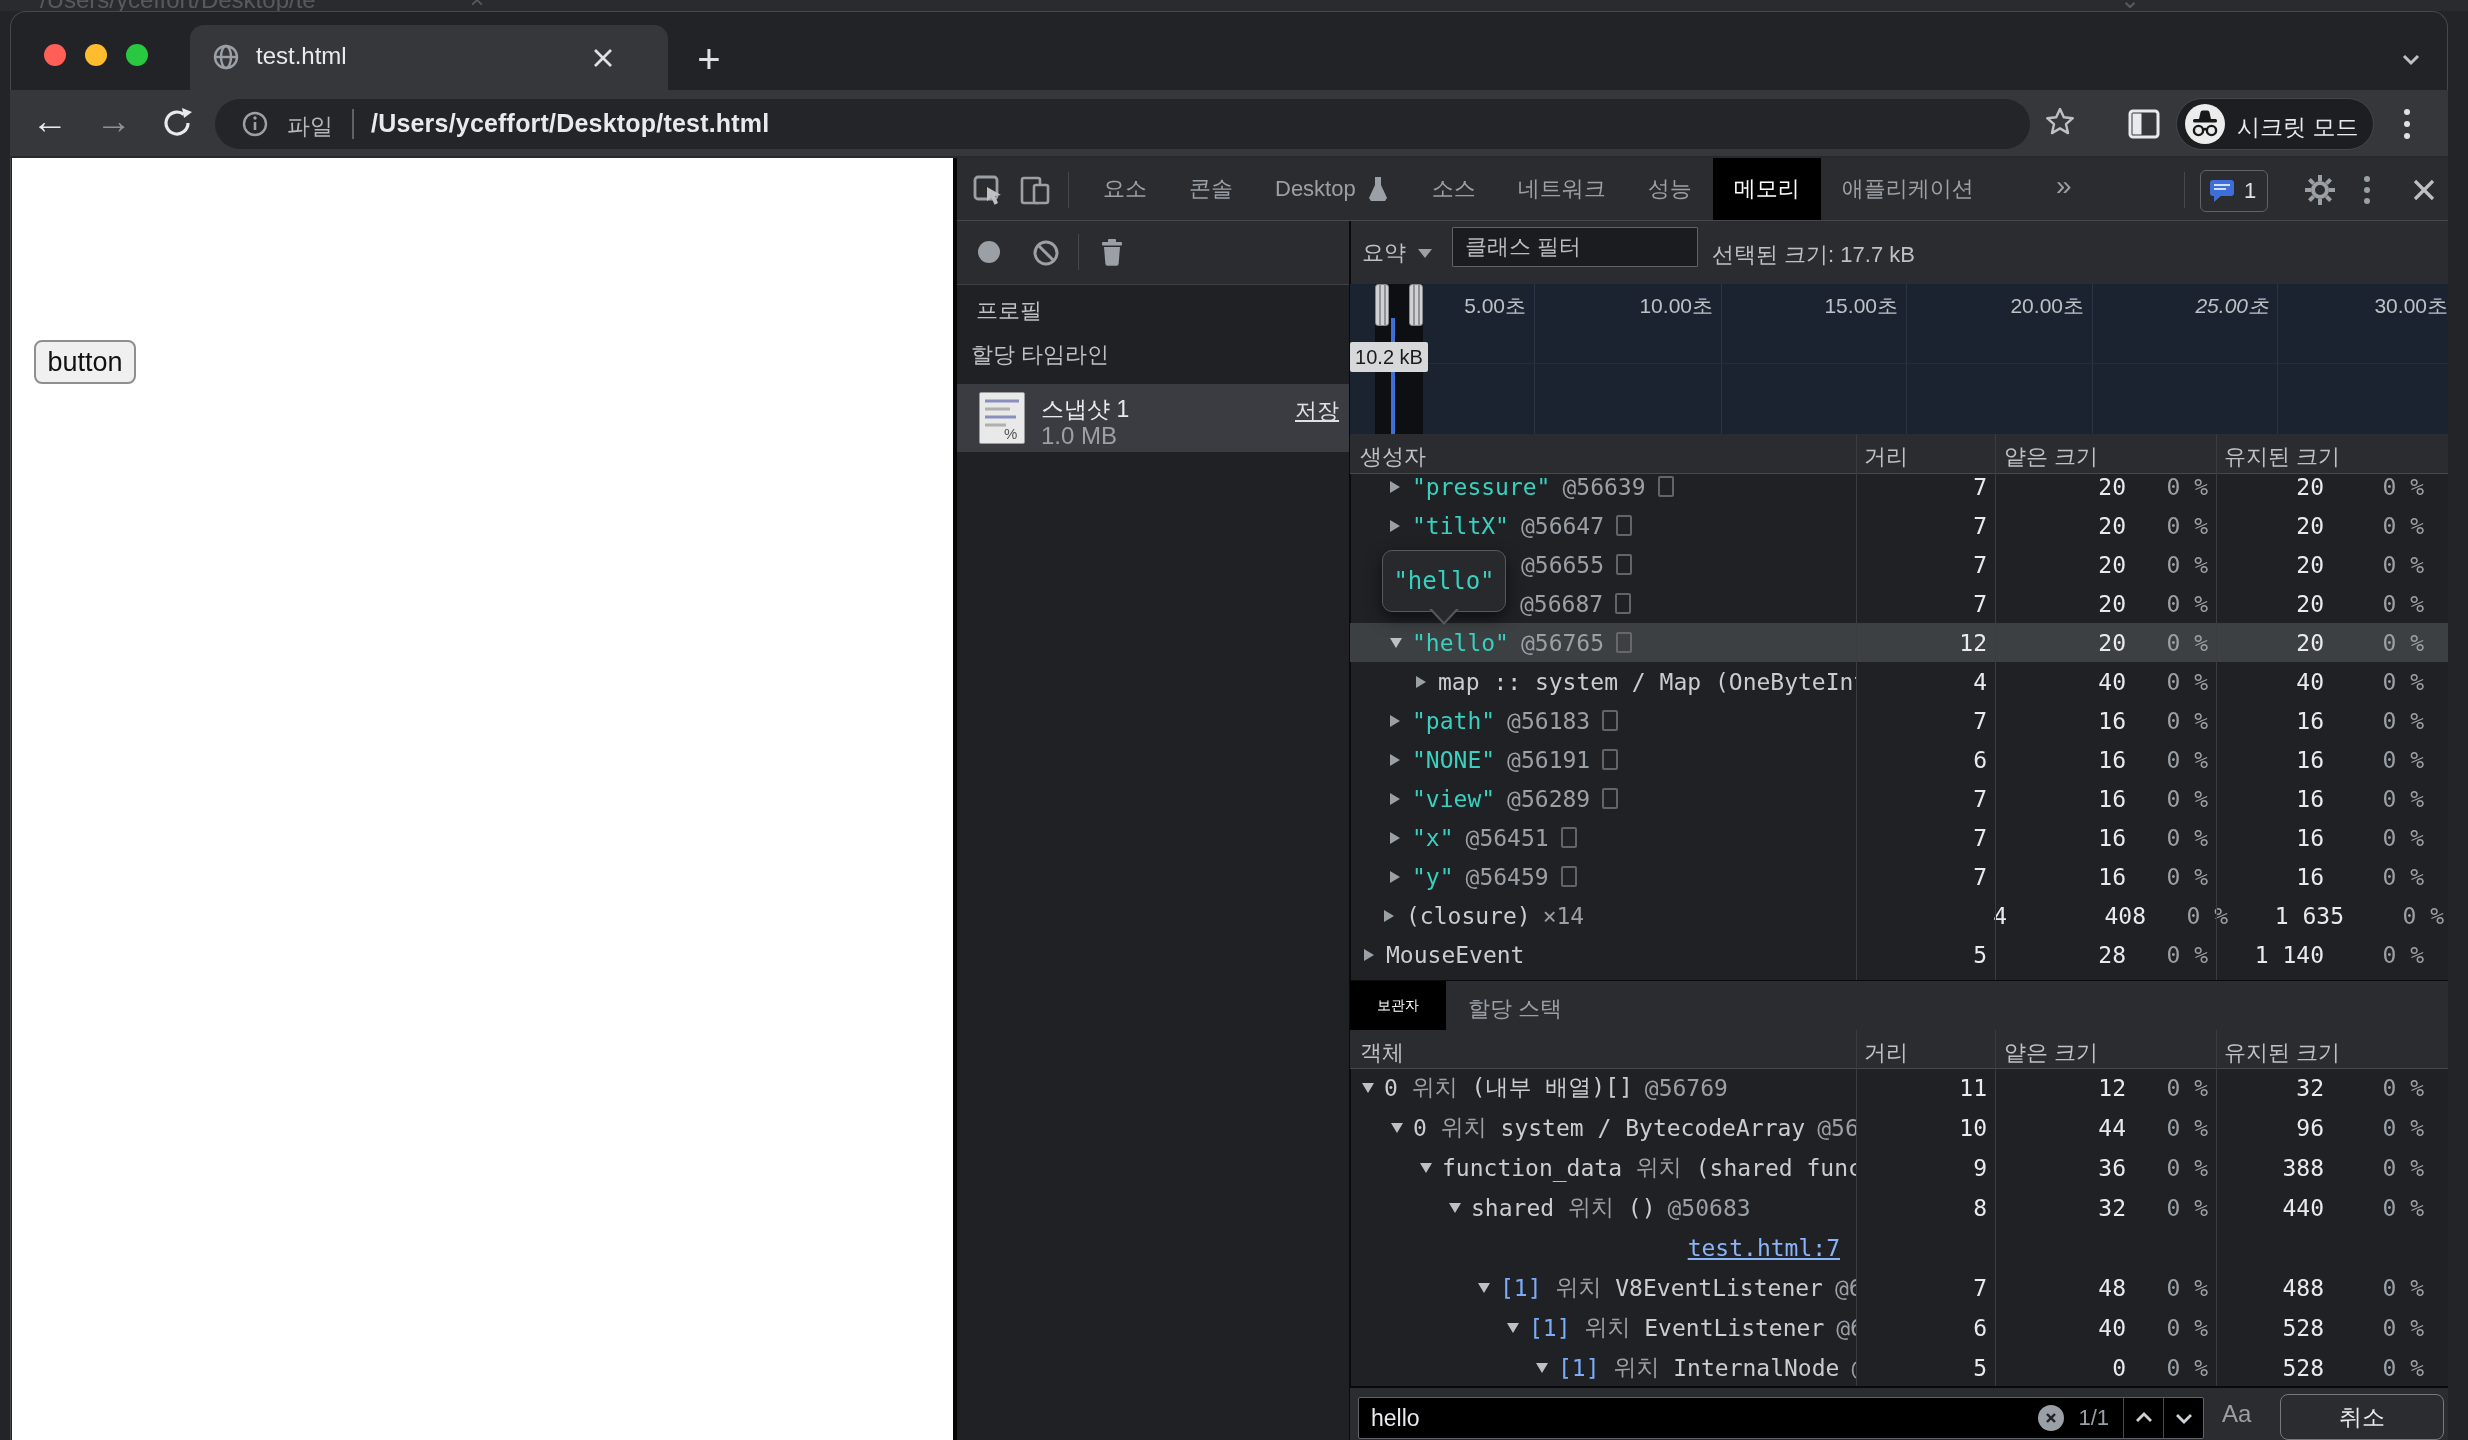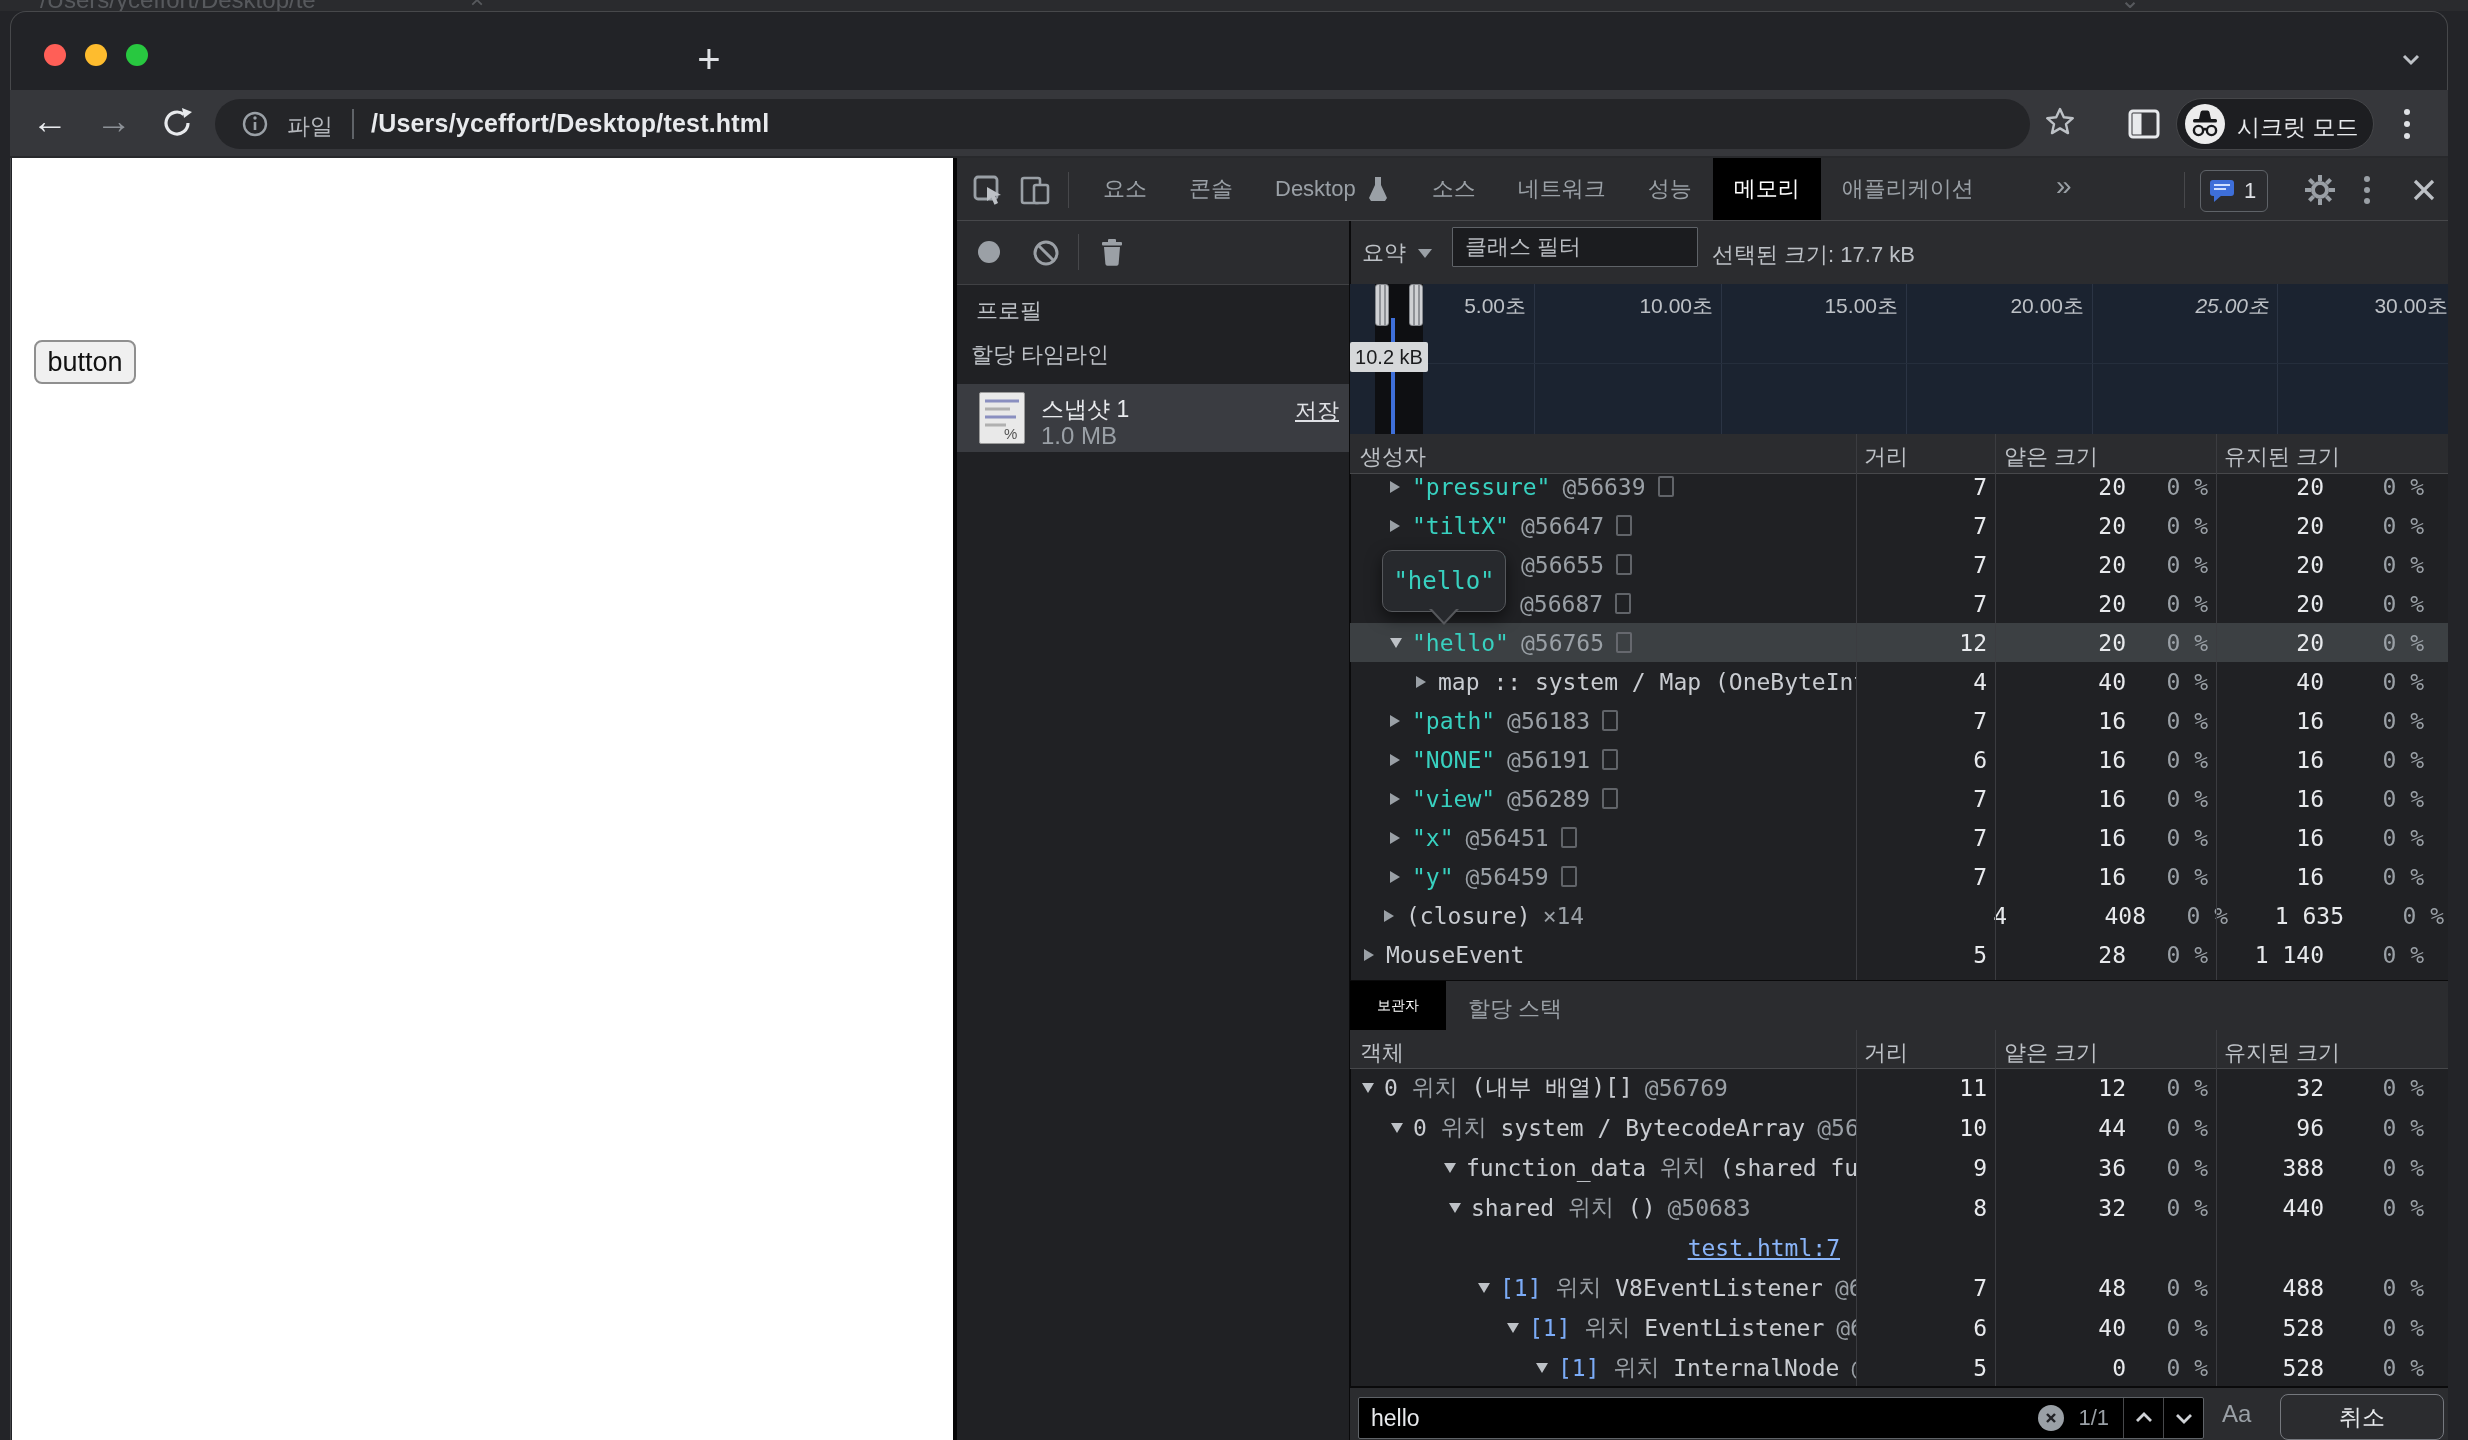--- a/index.html
+++ b/index.html
@@ -92,20 +92,36 @@
     <span style="left:470px">×</span>
     <span style="left:2120px">⌄</span>
   </div>
 
   <div id="win" class="abs"></div>
 
   <div class="abs light" style="left:44px;top:44px;background:#ff5f57"></div>
   <div class="abs light" style="left:85px;top:44px;background:#febc2e"></div>
   <div class="abs light" style="left:126px;top:44px;background:#28c840"></div>
 
+  <div id="tab" class="abs">
+    <span class="abs" style="left:22px;top:18px">
+      <svg width="28" height="28" viewBox="0 0 28 28">
+          <circle cx="14" cy="14" r="11" fill="none" stroke="#9aa0a6" stroke-width="2.4"></circle>
+          <line x1="3" y1="14" x2="25" y2="14" stroke="#9aa0a6" stroke-width="2.4"></line>
+          <ellipse cx="14" cy="14" rx="5" ry="11" fill="none" stroke="#9aa0a6" stroke-width="2.4"></ellipse>
+        </svg>
+    </span>
+    <span class="abs" style="left:66px;top:17px;font-size:24px;color:#e8eaed">test.html</span>
+    <span class="abs" style="left:400px;top:14px">
+      <svg width="26" height="36" viewBox="0 0 26 36">
+          <line x1="5" y1="11" x2="21" y2="27" stroke="#dfe1e5" stroke-width="2.6"></line>
+          <line x1="21" y1="11" x2="5" y2="27" stroke="#dfe1e5" stroke-width="2.6"></line>
+        </svg>
+    </span>
+  </div>
   <div class="abs" style="left:686px;top:36px;width:46px;height:46px;display:flex;align-items:center;justify-content:center;font-size:40px;color:#dfe1e5">+</div>
   <div class="abs" style="left:2396px;top:44px">
     <svg width="30" height="30" viewBox="0 0 30 30">
         <polyline points="8,12 15,19 22,12" fill="none" stroke="#bdc1c6" stroke-width="3"></polyline>
       </svg>
   </div>
 
   <div id="toolbar" class="abs"></div>
   <div class="abs" style="left:32px;top:100px;font-size:36px;color:#e8eaed">←</div>
   <div class="abs" style="left:96px;top:100px;font-size:36px;color:#8d9197">→</div>
@@ -624,21 +640,21 @@
         <div class="c-sz c-s">
           <span class="val">44</span>
           <span class="pct">0 %</span>
         </div>
         <div class="c-sz c-r">
           <span class="val">96</span>
           <span class="pct">0 %</span>
         </div>
       </div>
       <div class="t-row" style="top: 80px;">
-        <div class="c-name" style="padding-left: 94px;">
+        <div class="c-name" style="padding-left: 70px;">
           <span class="arr exp">
             <i></i>
           </span>
           <span class="lt">function_data</span>
           <span class="dim">&nbsp;위치&nbsp;</span>
           <span class="lt">(shared functio</span>
         </div>
         <div class="c-d">9</div>
         <div class="c-sz c-s">
           <span class="val">36</span>

